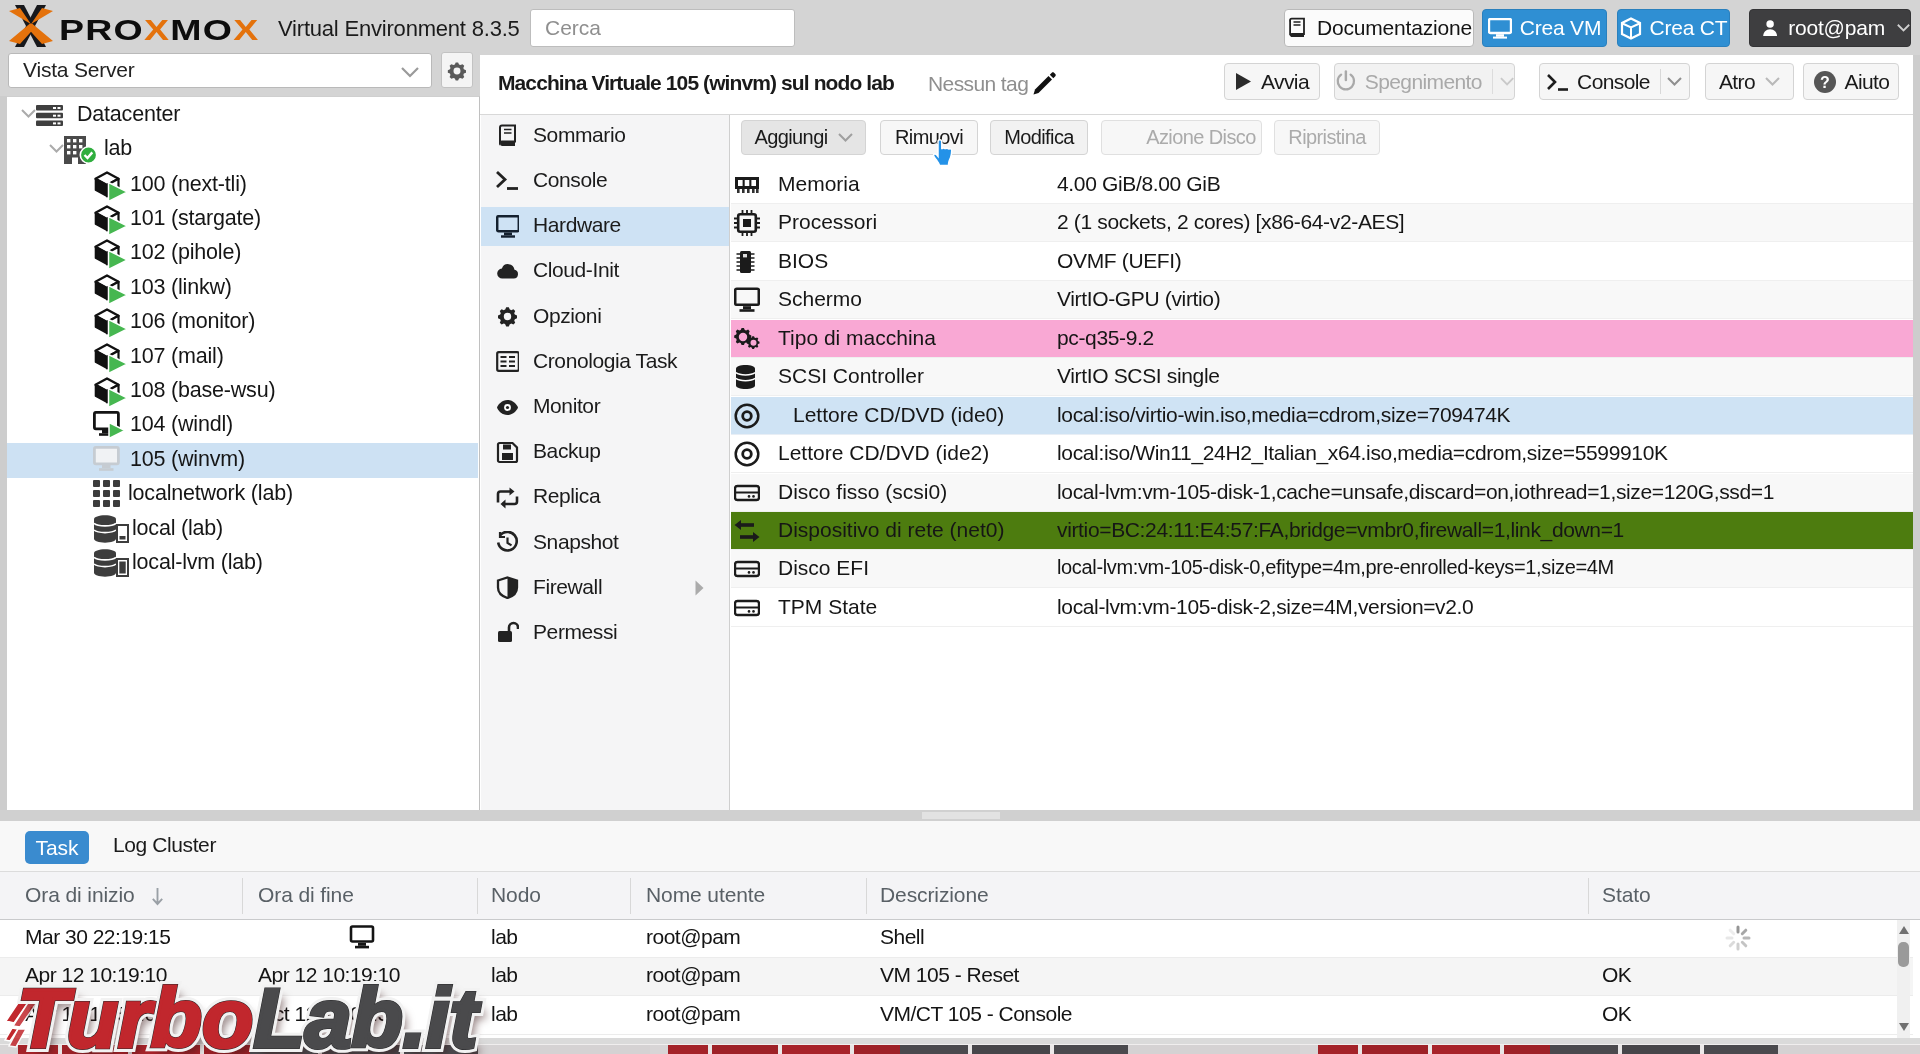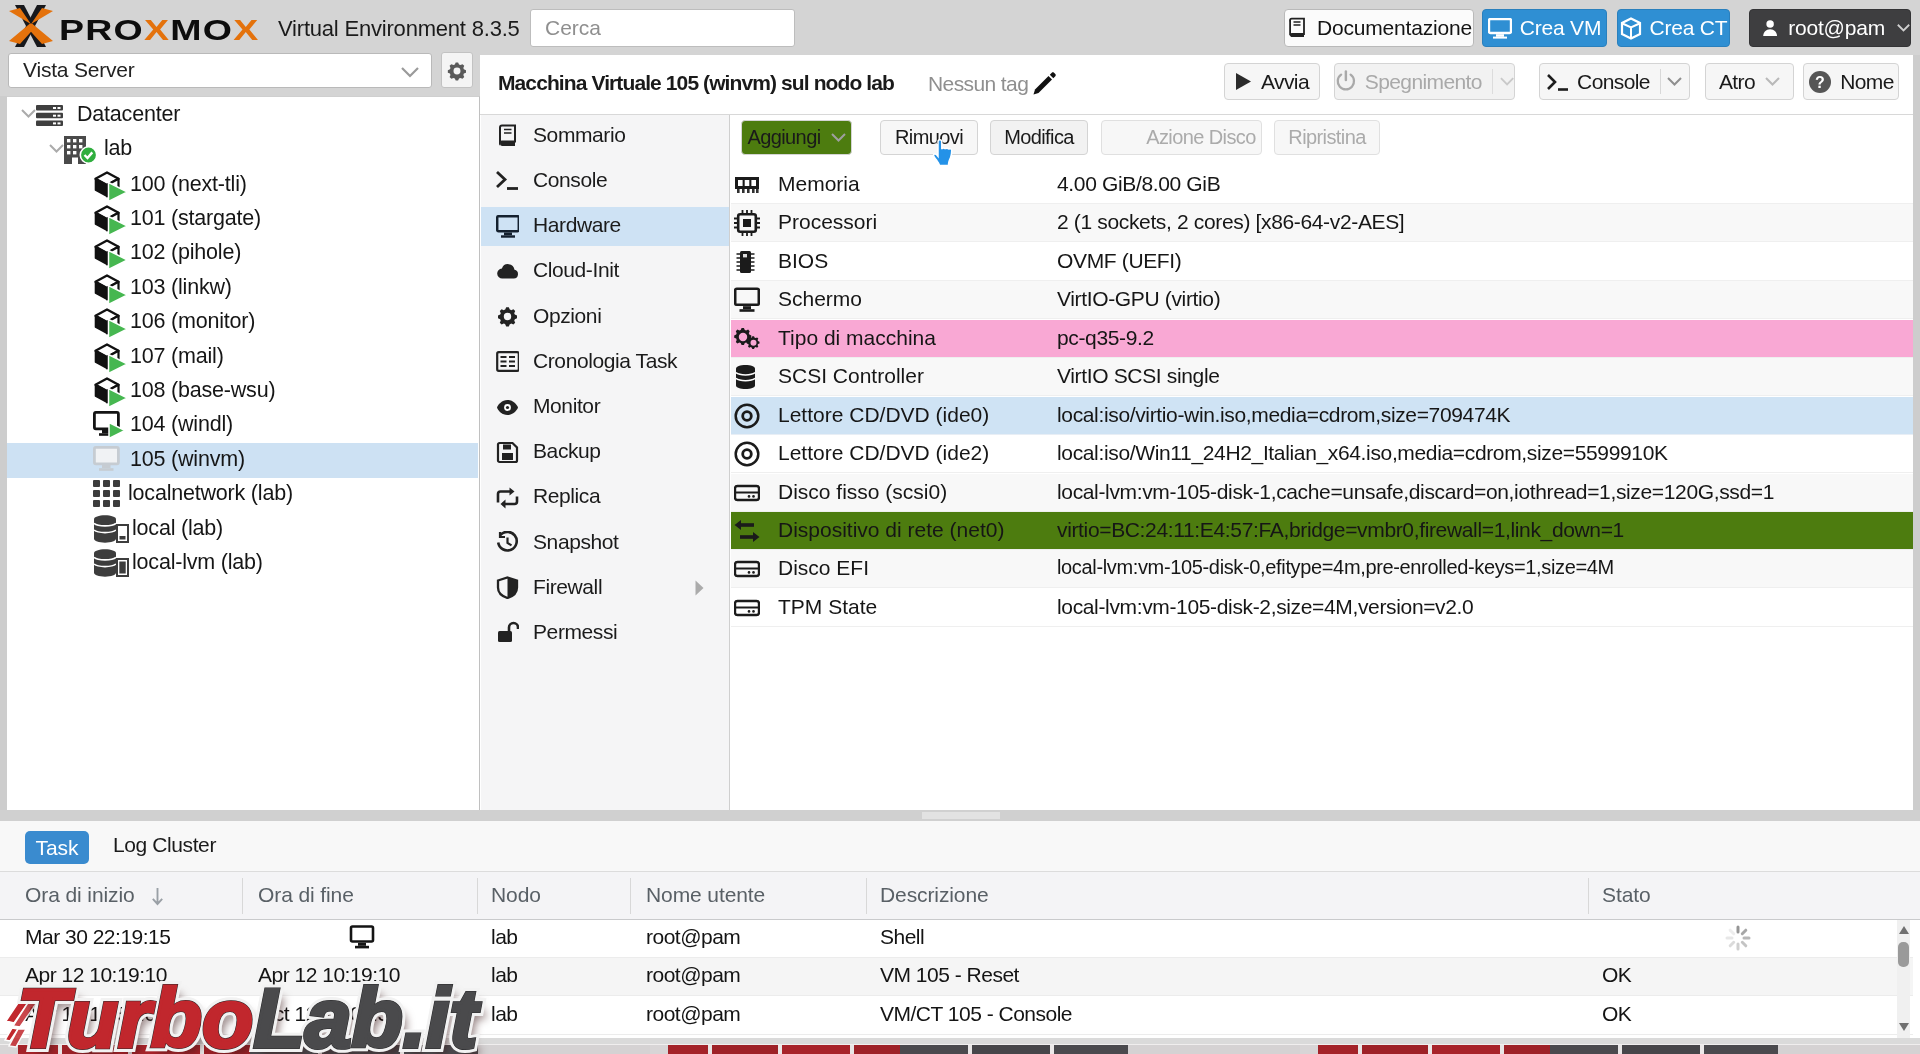--- a/index.html
+++ b/index.html
@@ -101,21 +101,21 @@
   <span style="font-size:21px;letter-spacing:-0.6px;color:#1a1a1a;">Atro</span>
   <svg width="15" height="9" viewBox="0 0 15 9" style="margin-left:10px;">
       <path d="M1 1l6.5 6.5L14 1" stroke="#b9b9b9" stroke-width="2" fill="none"></path>
     </svg>
   </div>
 <div class="btn" style="left:1803px;top:63px;width:96px;height:37px;">
   <svg width="24" height="24" viewBox="0 0 24 24" style="margin-right:8px;">
       <circle cx="12" cy="12" r="11" fill="#565656"></circle>
       <text x="12" y="17.5" text-anchor="middle" font-size="16" font-weight="bold" fill="#fff" font-family="Liberation Sans">?</text>
     </svg>
-  <span style="font-size:21px;letter-spacing:-0.6px;color:#1a1a1a;">Nome</span>
+  <span style="font-size:21px;letter-spacing:-0.6px;color:#1a1a1a;">Aiuto</span>
   </div>
 
 <div class="abs" style="left:8px;top:53px;width:424px;height:35px;background:#fff;border:1px solid #b9b9b9;border-radius:3px;box-sizing:border-box;">
   <span style="position:absolute;left:14px;top:4px;font-size:21px;letter-spacing:-0.2px;color:#222;">Vista Server</span>
   <svg style="position:absolute;right:12px;top:13px;" width="18" height="11" viewBox="0 0 18 11">
       <path d="M1 1l8 8 8-8" stroke="#9a9a9a" stroke-width="2.2" fill="none"></path>
     </svg>
 </div>
 <div class="abs" style="left:441px;top:52px;width:32px;height:36px;background:#f4f4f4;border:1px solid #c2c2c2;border-radius:3px;box-sizing:border-box;"></div>
 <svg class="abs" style="left:446px;top:60px;" width="22" height="22" viewBox="0 0 24 24">
@@ -321,21 +321,21 @@
 <svg class="abs" style="left:213px;top:464px;" width="11" height="18" viewBox="0 0 11 18">
       <path d="M1.5 1.5l8 7.5-8 7.5z" fill="#ababab"></path>
     </svg>
 <svg class="abs" style="left:15px;top:506px;" width="23" height="23" viewBox="0 0 23 23">
       <rect x="2" y="10" width="14" height="11" rx="1.5" fill="#222"></rect>
       <path d="M13 10V6.5a4.5 4.5 0 0 1 9 0V8" fill="none" stroke="#222" stroke-width="2.6"></path>
     </svg>
 <span class="abs" style="left:52px;top:505px;">Permessi</span>
 </div>
 <div class="abs" id="content" style="left:731px;top:115px;width:1182px;height:695px;background:#fff;color:#161616;">
-<div class="btn" style="left:10px;top:5px;width:111px;height:35px;background:#4d7c0f;">
+<div class="btn" style="left:10px;top:5px;width:125px;height:35px;background:#e5e5e5;">
       <span style="font-size:20px;letter-spacing:-0.6px;color:#1a1a1a;">Aggiungi</span>
       <svg width="15" height="9" viewBox="0 0 15 9" style="margin-left:10px;">
         <path d="M1 1l6.5 6.5L14 1" stroke="#9f9f9f" stroke-width="2" fill="none"></path>
       </svg>
     </div>
 <div class="btn" style="left:149px;top:5px;width:98px;height:35px;background:#f7f7f7;">
       <span style="font-size:20px;letter-spacing:-0.6px;color:#1a1a1a;">Rimuovi</span>
     </div>
 <div class="btn" style="left:259px;top:5px;width:98px;height:35px;background:#f2f2f2;">
       <span style="font-size:20px;letter-spacing:-0.6px;color:#1a1a1a;">Modifica</span>
@@ -409,21 +409,21 @@
         <path d="M2 8.6c1.8 1.5 5.4 2.3 9.5 2.3s7.7-.8 9.5-2.3M2 14.4c1.8 1.5 5.4 2.3 9.5 2.3s7.7-.8 9.5-2.3" stroke="#fff" stroke-width="1.5" fill="none"></path>
       </svg>
 <span class="abs" style="left:47px;top:6px;font-size:21px;letter-spacing:0px;">SCSI Controller</span>
 <span class="abs" style="left:326px;top:6px;font-size:21px;letter-spacing:-0.35px;">VirtIO SCSI single</span>
     </div>
 <div class="abs" style="left:0;top:282px;width:1182px;height:38px;background:#cfe3f4;border-bottom:1px solid #e8eef5;box-sizing:border-box;">
 <svg class="abs" style="left:3px;top:6px;" width="26" height="26" viewBox="0 0 26 26">
         <circle cx="13" cy="13" r="11.3" fill="none" stroke="#1b1b1b" stroke-width="2.5"></circle>
         <circle cx="13" cy="13" r="4.3" fill="none" stroke="#1b1b1b" stroke-width="2.8"></circle>
       </svg>
-<span class="abs" style="left:47px;top:6px;font-size:21px;letter-spacing:0px;">Lettore CD/DVD (ide0)</span>
+<span class="abs" style="left:62px;top:6px;font-size:21px;letter-spacing:0px;">Lettore CD/DVD (ide0)</span>
 <span class="abs" style="left:326px;top:6px;font-size:21px;letter-spacing:-0.35px;">local:iso/virtio-win.iso,media=cdrom,size=709474K</span>
     </div>
 <div class="abs" style="left:0;top:320px;width:1182px;height:38px;background:#fff;border-bottom:1px solid #efefef;box-sizing:border-box;">
 <svg class="abs" style="left:3px;top:6px;" width="26" height="26" viewBox="0 0 26 26">
         <circle cx="13" cy="13" r="11.3" fill="none" stroke="#1b1b1b" stroke-width="2.5"></circle>
         <circle cx="13" cy="13" r="4.3" fill="none" stroke="#1b1b1b" stroke-width="2.8"></circle>
       </svg>
 <span class="abs" style="left:47px;top:6px;font-size:21px;letter-spacing:0px;">Lettore CD/DVD (ide2)</span>
 <span class="abs" style="left:326px;top:6px;font-size:21px;letter-spacing:-0.35px;">local:iso/Win11_24H2_Italian_x64.iso,media=cdrom,size=5599910K</span>
     </div>

